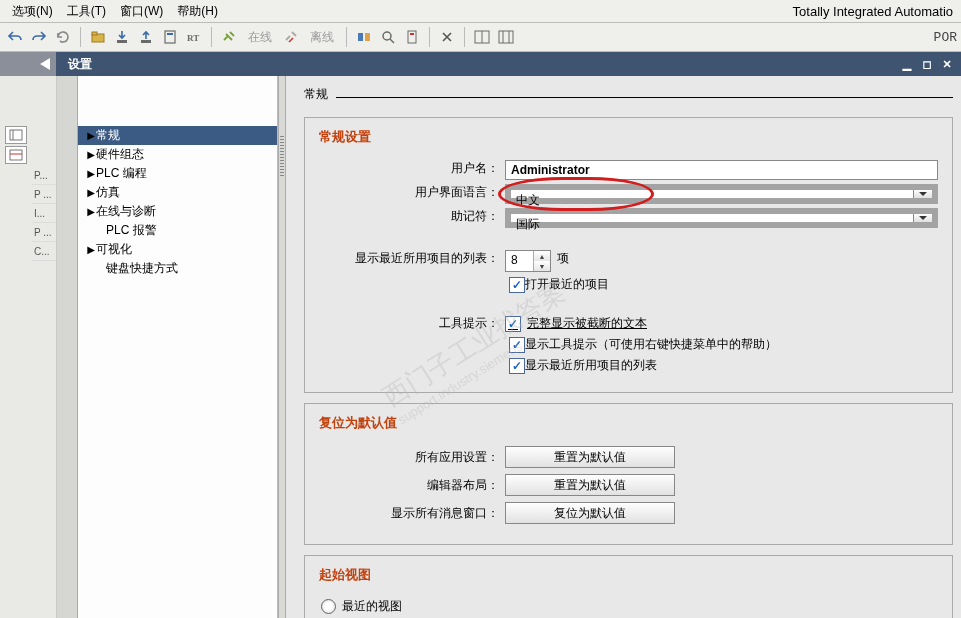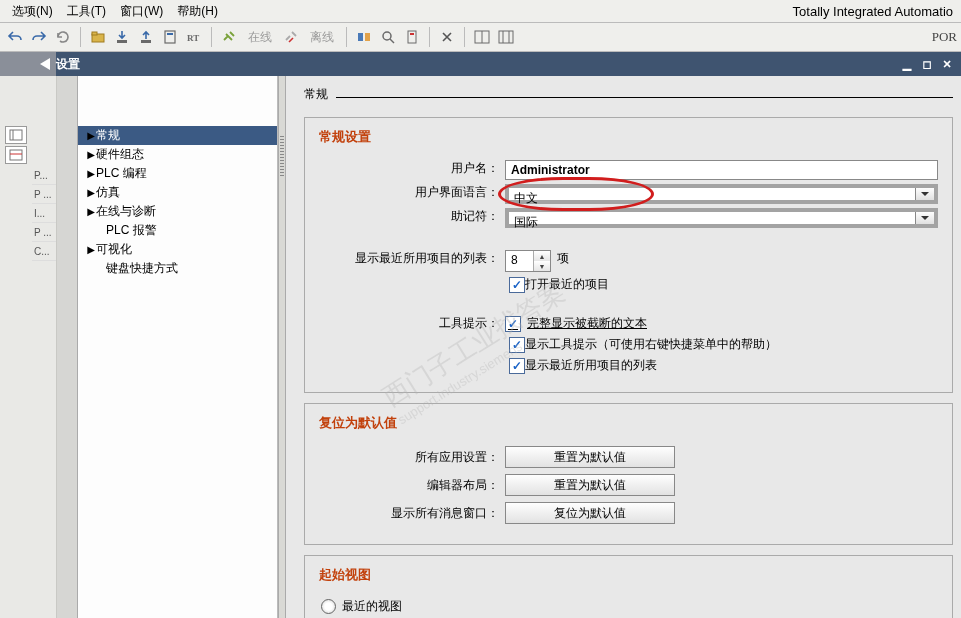--- a/index.html
+++ b/index.html
@@ -6,26 +6,26 @@
 
 .menubar{background:#efefec;border-bottom:1px solid #bbb;height:20px;padding:1px 6px;display:flex;align-items:center;gap:2px;}
 .menubar span{padding:0 6px;cursor:default;}
 .menubar .brand{margin-left:auto;padding-right:2px;font-family:"Arial","Helvetica",sans-serif;font-size:13px;}
 
 .toolbar{background:#efefec;border-bottom:1px solid #bbb;height:28px;display:flex;align-items:center;padding:0 4px;gap:2px;}
 .tb-btn{width:22px;height:22px;display:flex;align-items:center;justify-content:center;color:#4c1d95;font-family:Liberation Serif, serif;}
 .tb-btn svg{display:block;}
 .tb-sep{width:1px;height:20px;background:#bbb;margin:0 4px;}
 .tb-text{color:#9a9a9a;padding:0 6px;}
-.toolbar .por{margin-left:auto;font-family:Liberation Serif, serif;font-size:13px;color:#444;}
+.toolbar .por{margin-left:auto;font-family:Liberation Mono, monospace;font-size:13px;color:#444;}
 
 .titlebar{background:#3f5470;color:#fff;height:24px;display:flex;align-items:center;font-weight:bold;}
 .titlebar .left-handle{width:56px;height:100%;background:#8a8f99;display:flex;align-items:center;justify-content:flex-end;padding-right:6px;box-sizing:border-box;}
 .titlebar .left-handle i{display:inline-block;width:10px;height:12px;background:#fff;clip-path:polygon(100% 0,0 50%,100% 100%);}
-.titlebar .title{padding:0 0;}
+.titlebar .title{padding:0 12px;}
 .titlebar .win-btns{margin-left:auto;display:flex;gap:4px;padding-right:6px;}
 .titlebar .win-btns span{width:16px;height:14px;display:flex;align-items:center;justify-content:center;color:#fff;font-size:11px;}
 
 .mainrow{display:flex;height:546px;}
 .leftgap{width:56px;background:#e9e9e6;border-right:1px solid #c9c9c5;display:flex;flex-direction:row;}
 .iconcol{width:32px;display:flex;flex-direction:column;align-items:center;padding-top:50px;gap:2px;}
 .iconcol .ic{width:20px;height:16px;border:1px solid #9a9a9a;background:#fff;display:flex;align-items:center;justify-content:center;font-size:9px;color:#555;}
 .labcol{width:24px;display:flex;flex-direction:column;padding-top:90px;}
 .labcol div{height:18px;border-bottom:1px solid #ddd;font-size:10px;color:#555;padding-left:2px;display:flex;align-items:center;}
 .leftgap2{width:20px;background:#d6d6d3;border-right:1px solid #aaa;}
@@ -38,21 +38,21 @@
 .splitter:before{content:"";position:absolute;top:60px;left:1px;width:4px;height:40px;background:repeating-linear-gradient(#888 0 1px,transparent 1px 3px);}
 .content{flex:1;background:#e8e8e8;overflow:auto;padding:10px 8px 10px 18px;box-sizing:border-box;}
 .content .scrim{position:relative;}
 .section-h1{color:#000;font-size:12px;display:flex;align-items:center;gap:8px;margin-bottom:14px;}
 .section-h1 .line{flex:1;height:1px;background:#000;margin-top:6px;}
 .panel{background:#e8e8e8;border:1px solid #aaa;padding:10px 14px 14px;margin-bottom:10px;}
 .panel h3{margin:0 0 14px;color:#c2410c;font-size:13px;font-weight:bold;}
 .field{display:flex;align-items:flex-start;margin:4px 0;}
 .field .lab{width:180px;text-align:right;padding-right:6px;color:#000;}
 .field input[type=text]{flex:1;height:20px;box-sizing:border-box;border:1px solid #888;background:#fff;padding:0 5px;font-family:inherit;font-size:12px;font-weight:bold;}
-.field .select{flex:1;display:flex;height:20px;border:4px solid #a3a3a3;background:#fff;box-sizing:border-box;}
+.field .select{flex:1;display:flex;height:20px;border:6px solid #a3a3a3;background:#fff;box-sizing:border-box;}
 .field .select span{flex:1;padding:2px 5px;}
 .field .select .drop{width:18px;border-left:1px solid #888;background:linear-gradient(#fdfdfd,#e0e0e0);display:flex;align-items:center;justify-content:center;}
 .field .select .drop:before{content:"";border:4px solid transparent;border-top-color:#333;margin-top:4px;}
 .chk-line{display:flex;align-items:center;margin:4px 0 4px 190px;}
 .chk{width:14px;height:14px;border:1px solid #4a6a9a;background:#fff;display:flex;align-items:center;justify-content:center;}
 .chk.on:before{content:"✓";color:#1a63c7;font-weight:bold;font-size:12px;line-height:12px;}
 .spin{width:44px;height:20px;border:1px solid #888;background:#fff;display:flex;}
 .spin span{flex:1;padding:2px 5px;}
 .spin .sp-btns{width:16px;display:flex;flex-direction:column;border-left:1px solid #aaa;}
 .spin .sp-btns i{flex:1;display:flex;align-items:center;justify-content:center;background:linear-gradient(#fff,#e5e5e5);font-size:7px;color:#444;}

